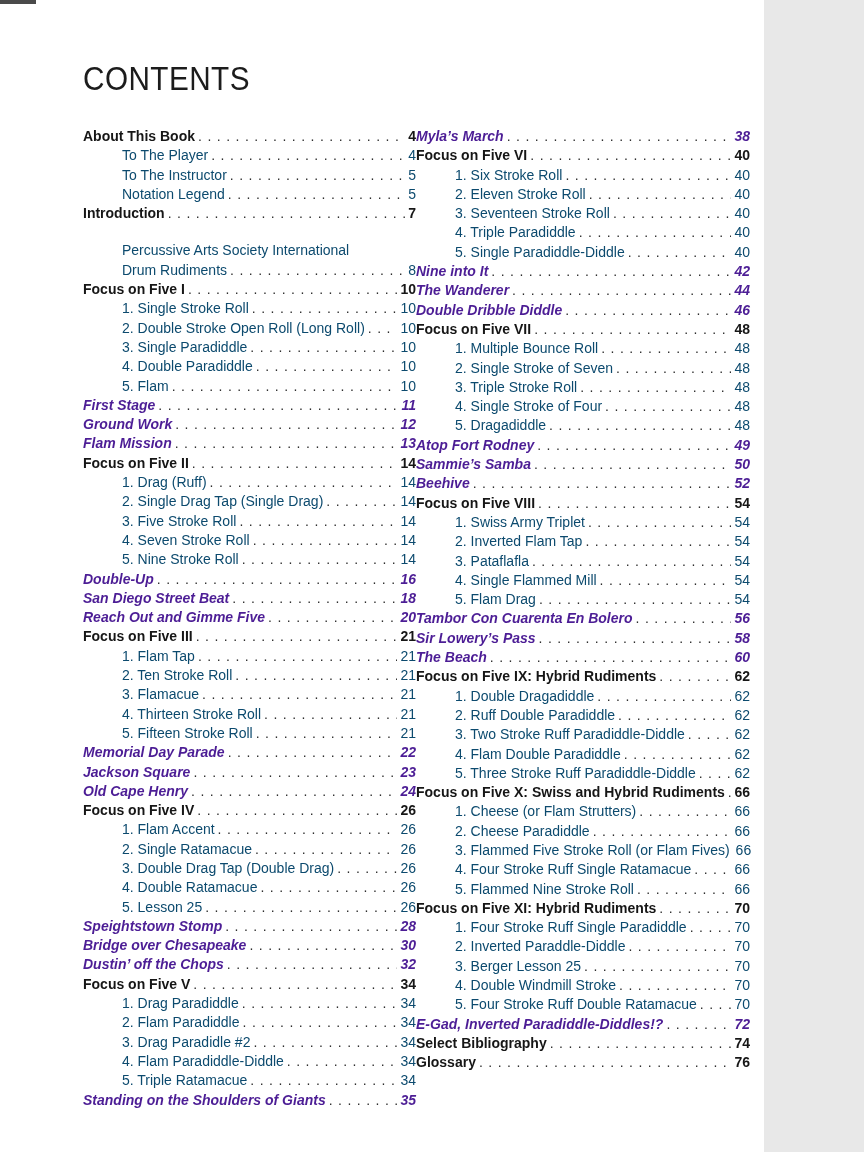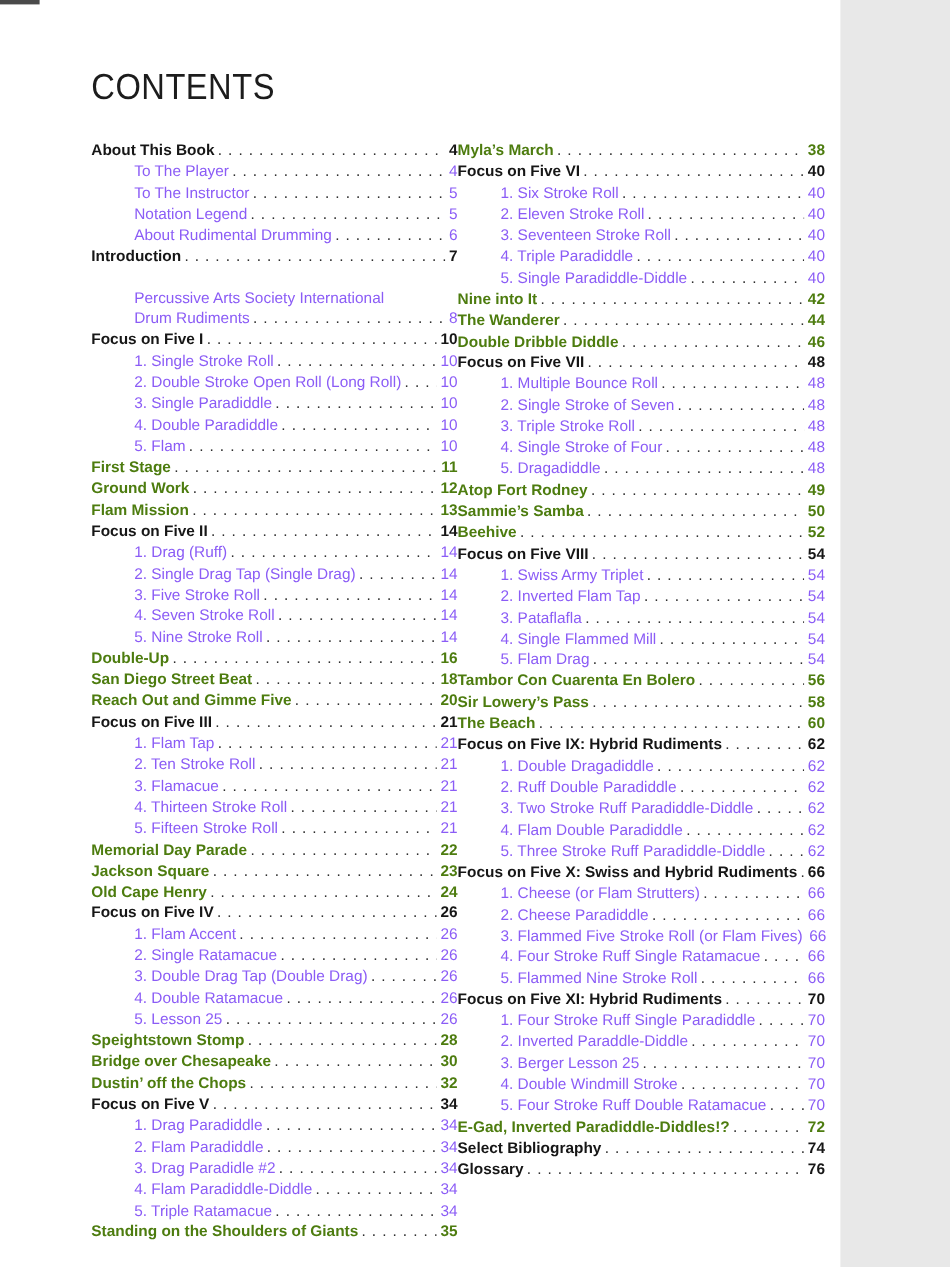--- a/index.html
+++ b/index.html
@@ -72,23 +72,23 @@
     font-style: normal;
     color: #2e2e2e;
     min-width: 0;
   }
   .dots::before {
     content: ". . . . . . . . . . . . . . . . . . . . . . . . . . . . . . . . . . . . . . . . . . . . . . . . . . . . . . . . . . . . . . . . . . . .";
     letter-spacing: 0.8px;
   }
   .pagenum { white-space: nowrap; }
   .entry.bold { font-weight: 700; color: #161616; }
-  .entry.tune { font-weight: 700; color: #4d7c0f; }
+  .entry.tune { font-weight: 700; font-style: italic; color: #4c1d95; }
   .entry.tune .dots { font-style: normal; }
-  .entry.sub { font-weight: 400; color: #8b5cf6; }
+  .entry.sub { font-weight: 400; color: #0c4a6e; }
   .entry.sub .rowline { padding-left: 39px; }
   .entry.sub .line1 ~ .rowline { padding-left: 39px; text-align: right; }
 </style>
 </head>
 <body>
 
 <div class="page">
   <div class="corner-mark"></div>
   <h1 class="title">CONTENTS</h1>
   <div class="columns">
@@ -114,27 +114,20 @@
             <span class="pagenum">5</span>
           </div>
         </div>
         <div class="entry sub">
           <div class="rowline">
             <span class="label">Notation Legend</span>
             <span class="dots"></span>
             <span class="pagenum">5</span>
           </div>
         </div>
-        <div class="entry sub">
-          <div class="rowline">
-            <span class="label">About Rudimental Drumming</span>
-            <span class="dots"></span>
-            <span class="pagenum">6</span>
-          </div>
-        </div>
         <div class="entry bold">
           <div class="rowline">
             <span class="label">Introduction</span>
             <span class="dots"></span>
             <span class="pagenum">7</span>
           </div>
         </div>
         <div class="entry sub">
           <div class="line1">Percussive Arts Society International</div>
           <div class="rowline">

